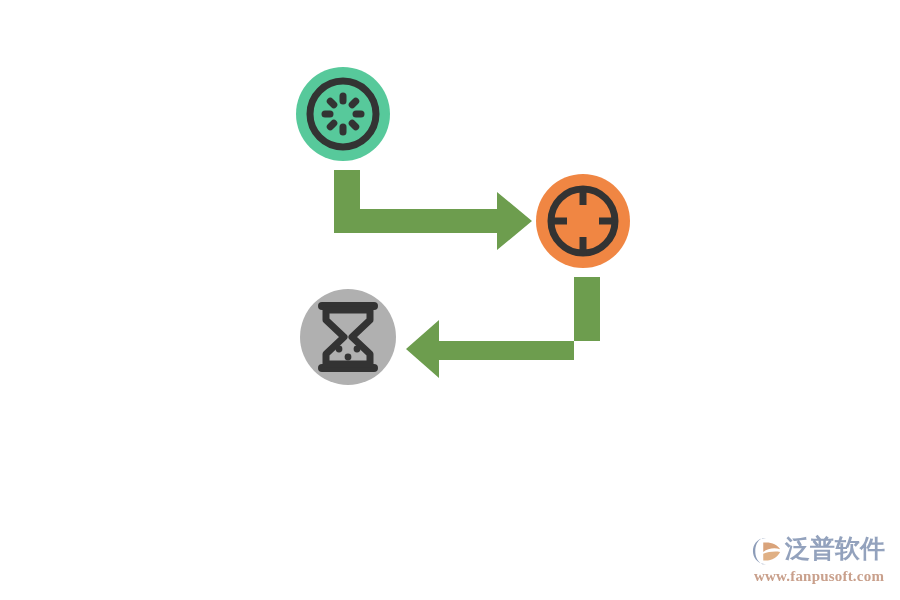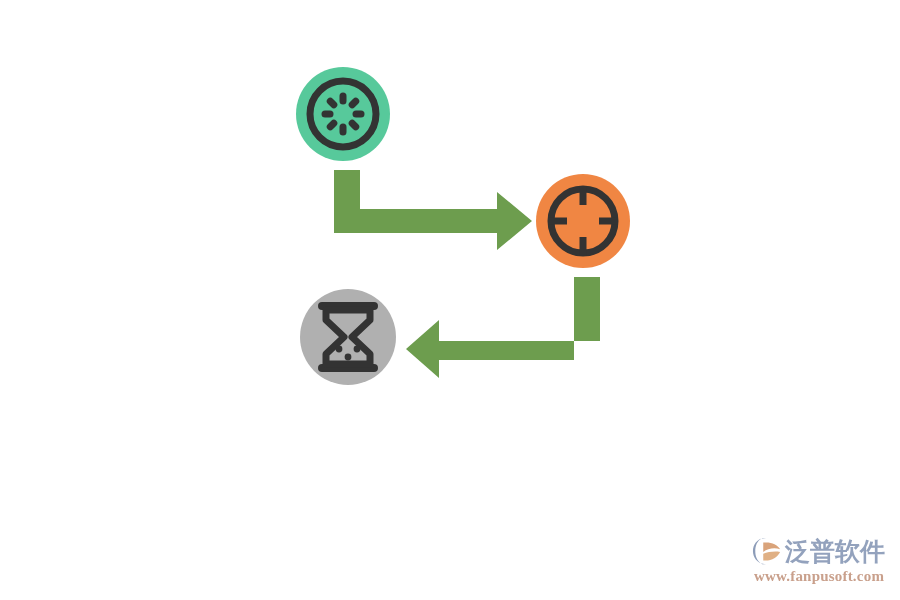--- a/index.html
+++ b/index.html
@@ -66,21 +66,21 @@
     align-items: center;
     height: 34px;
   }
   .wm-mark {
     width: 30px;
     height: 30px;
     margin-right: 3px;
     flex: 0 0 auto;
   }
   .wm-name {
-    font-family: Liberation Sans, sans-serif;
+    font-family: Liberation Mono, monospace;
     font-size: 25px;
     font-weight: bold;
     color: #93a2bd;
     letter-spacing: 0px;
     line-height: 30px;
     white-space: nowrap;
   }
   .wm-url {
     position: absolute;
     left: 2px;

